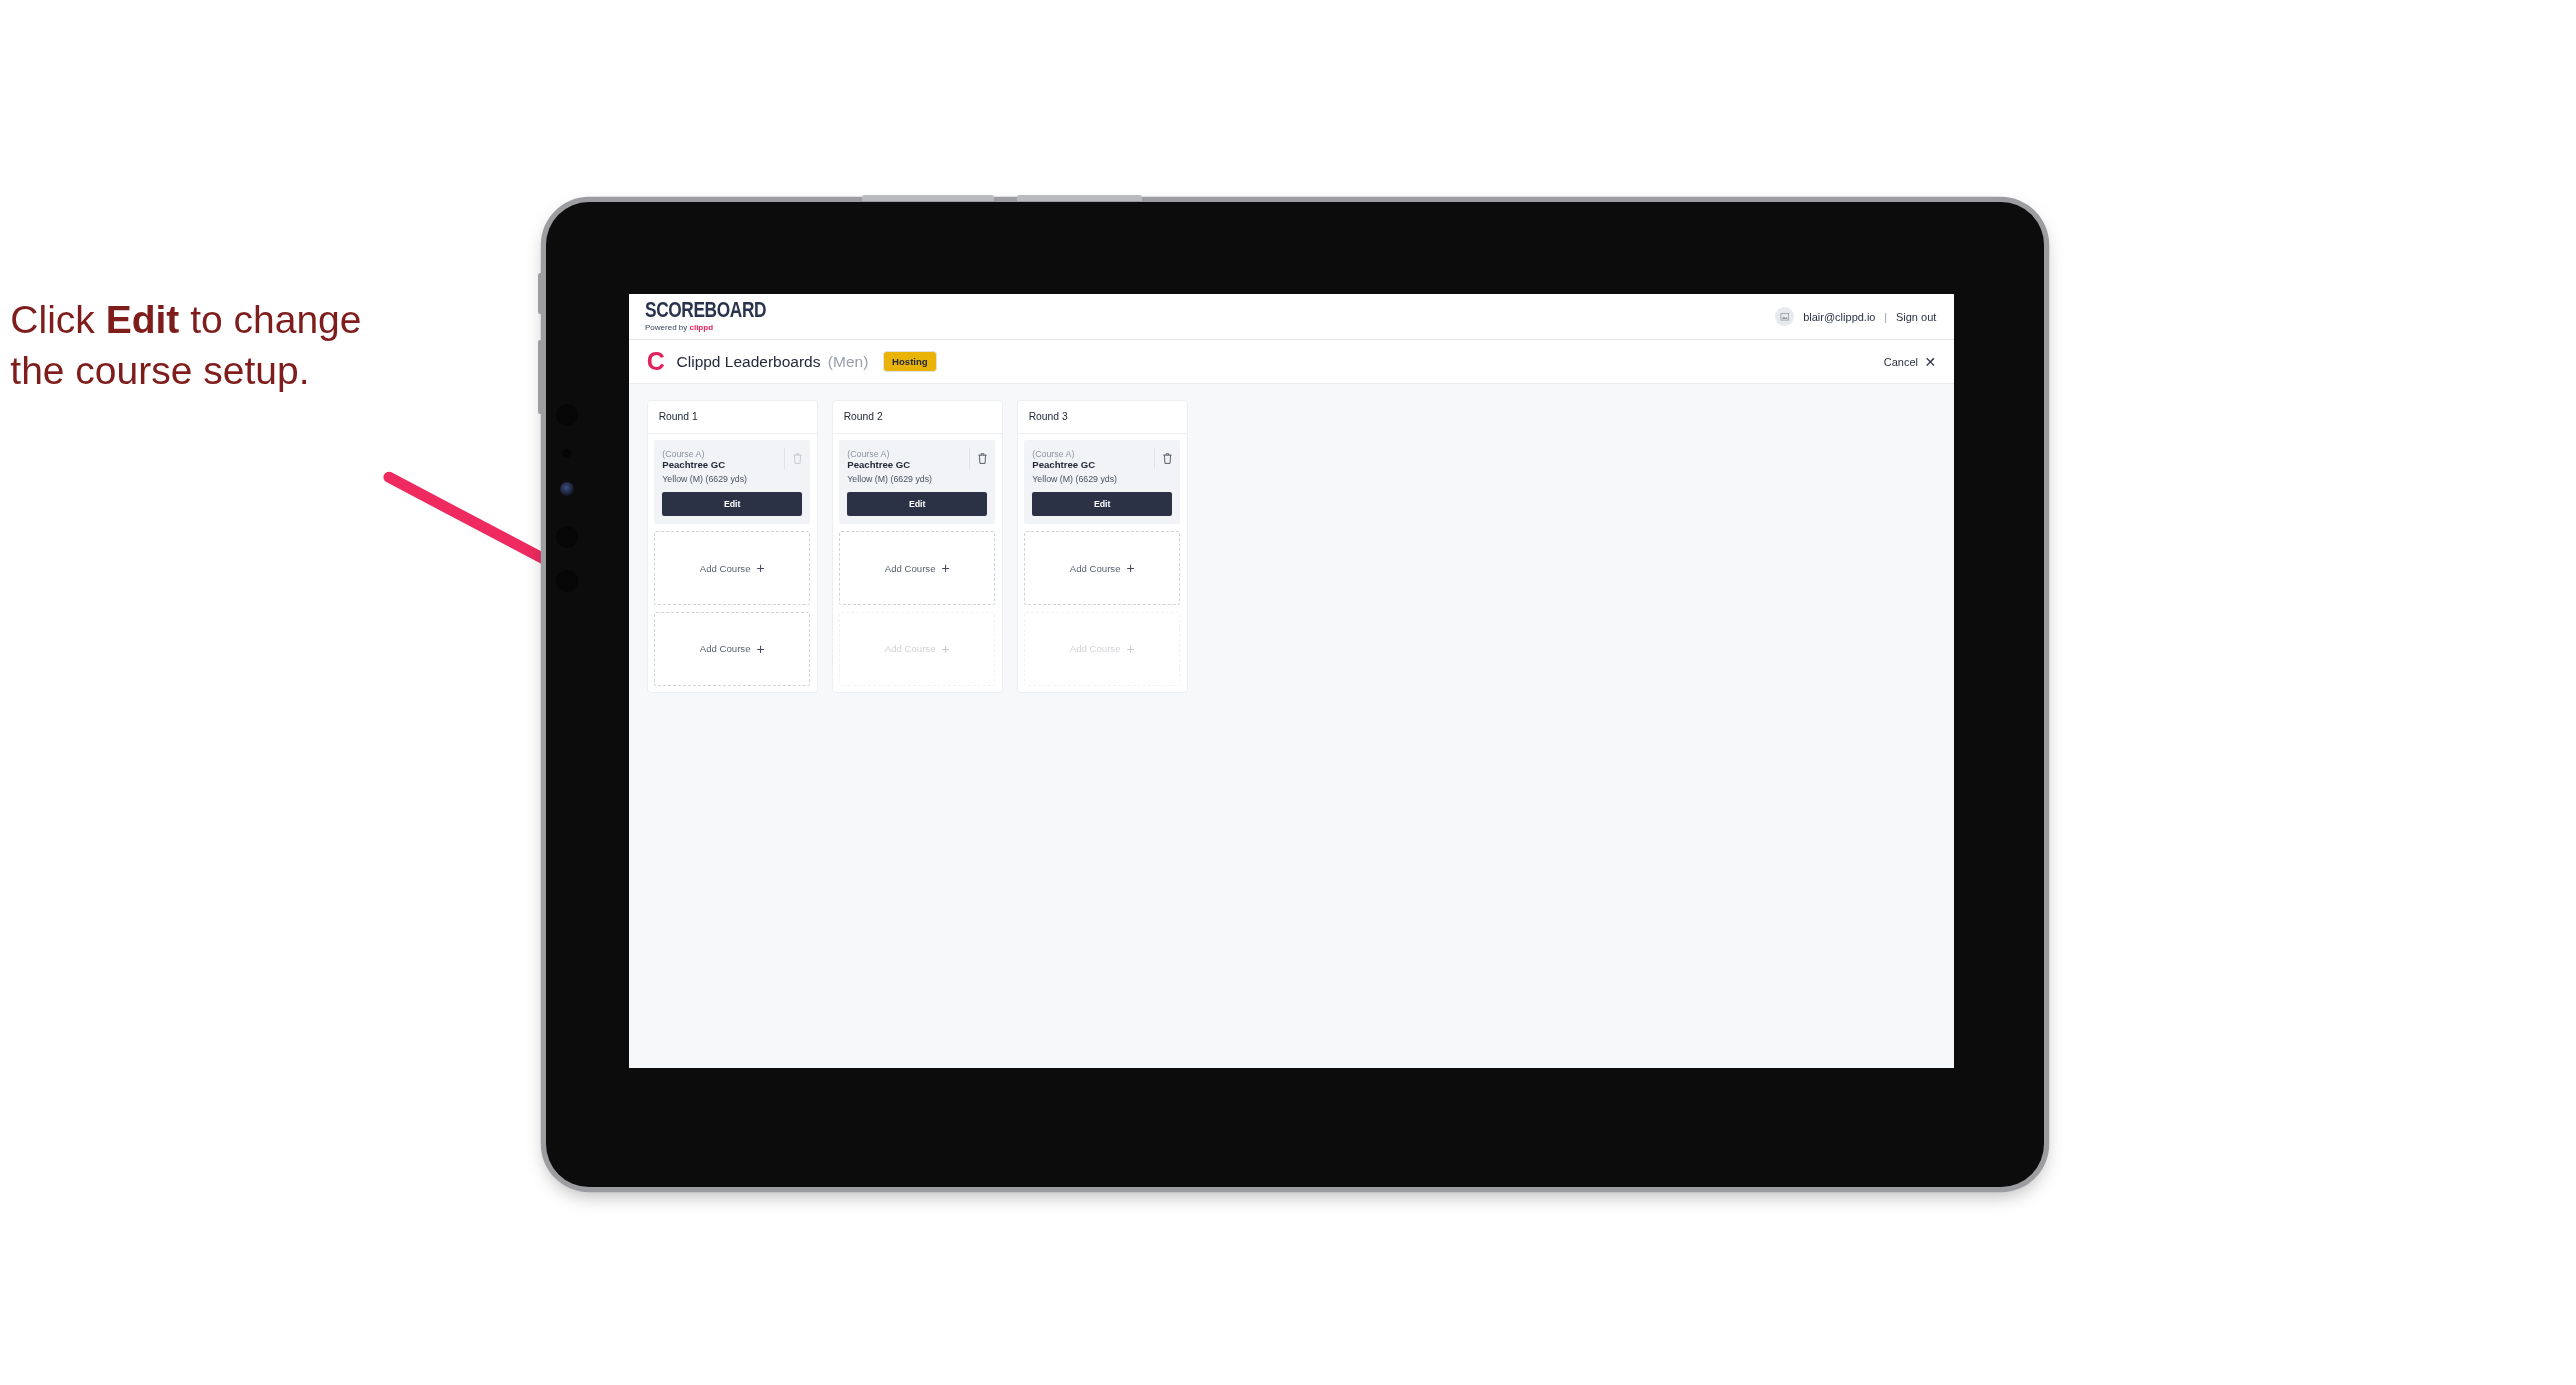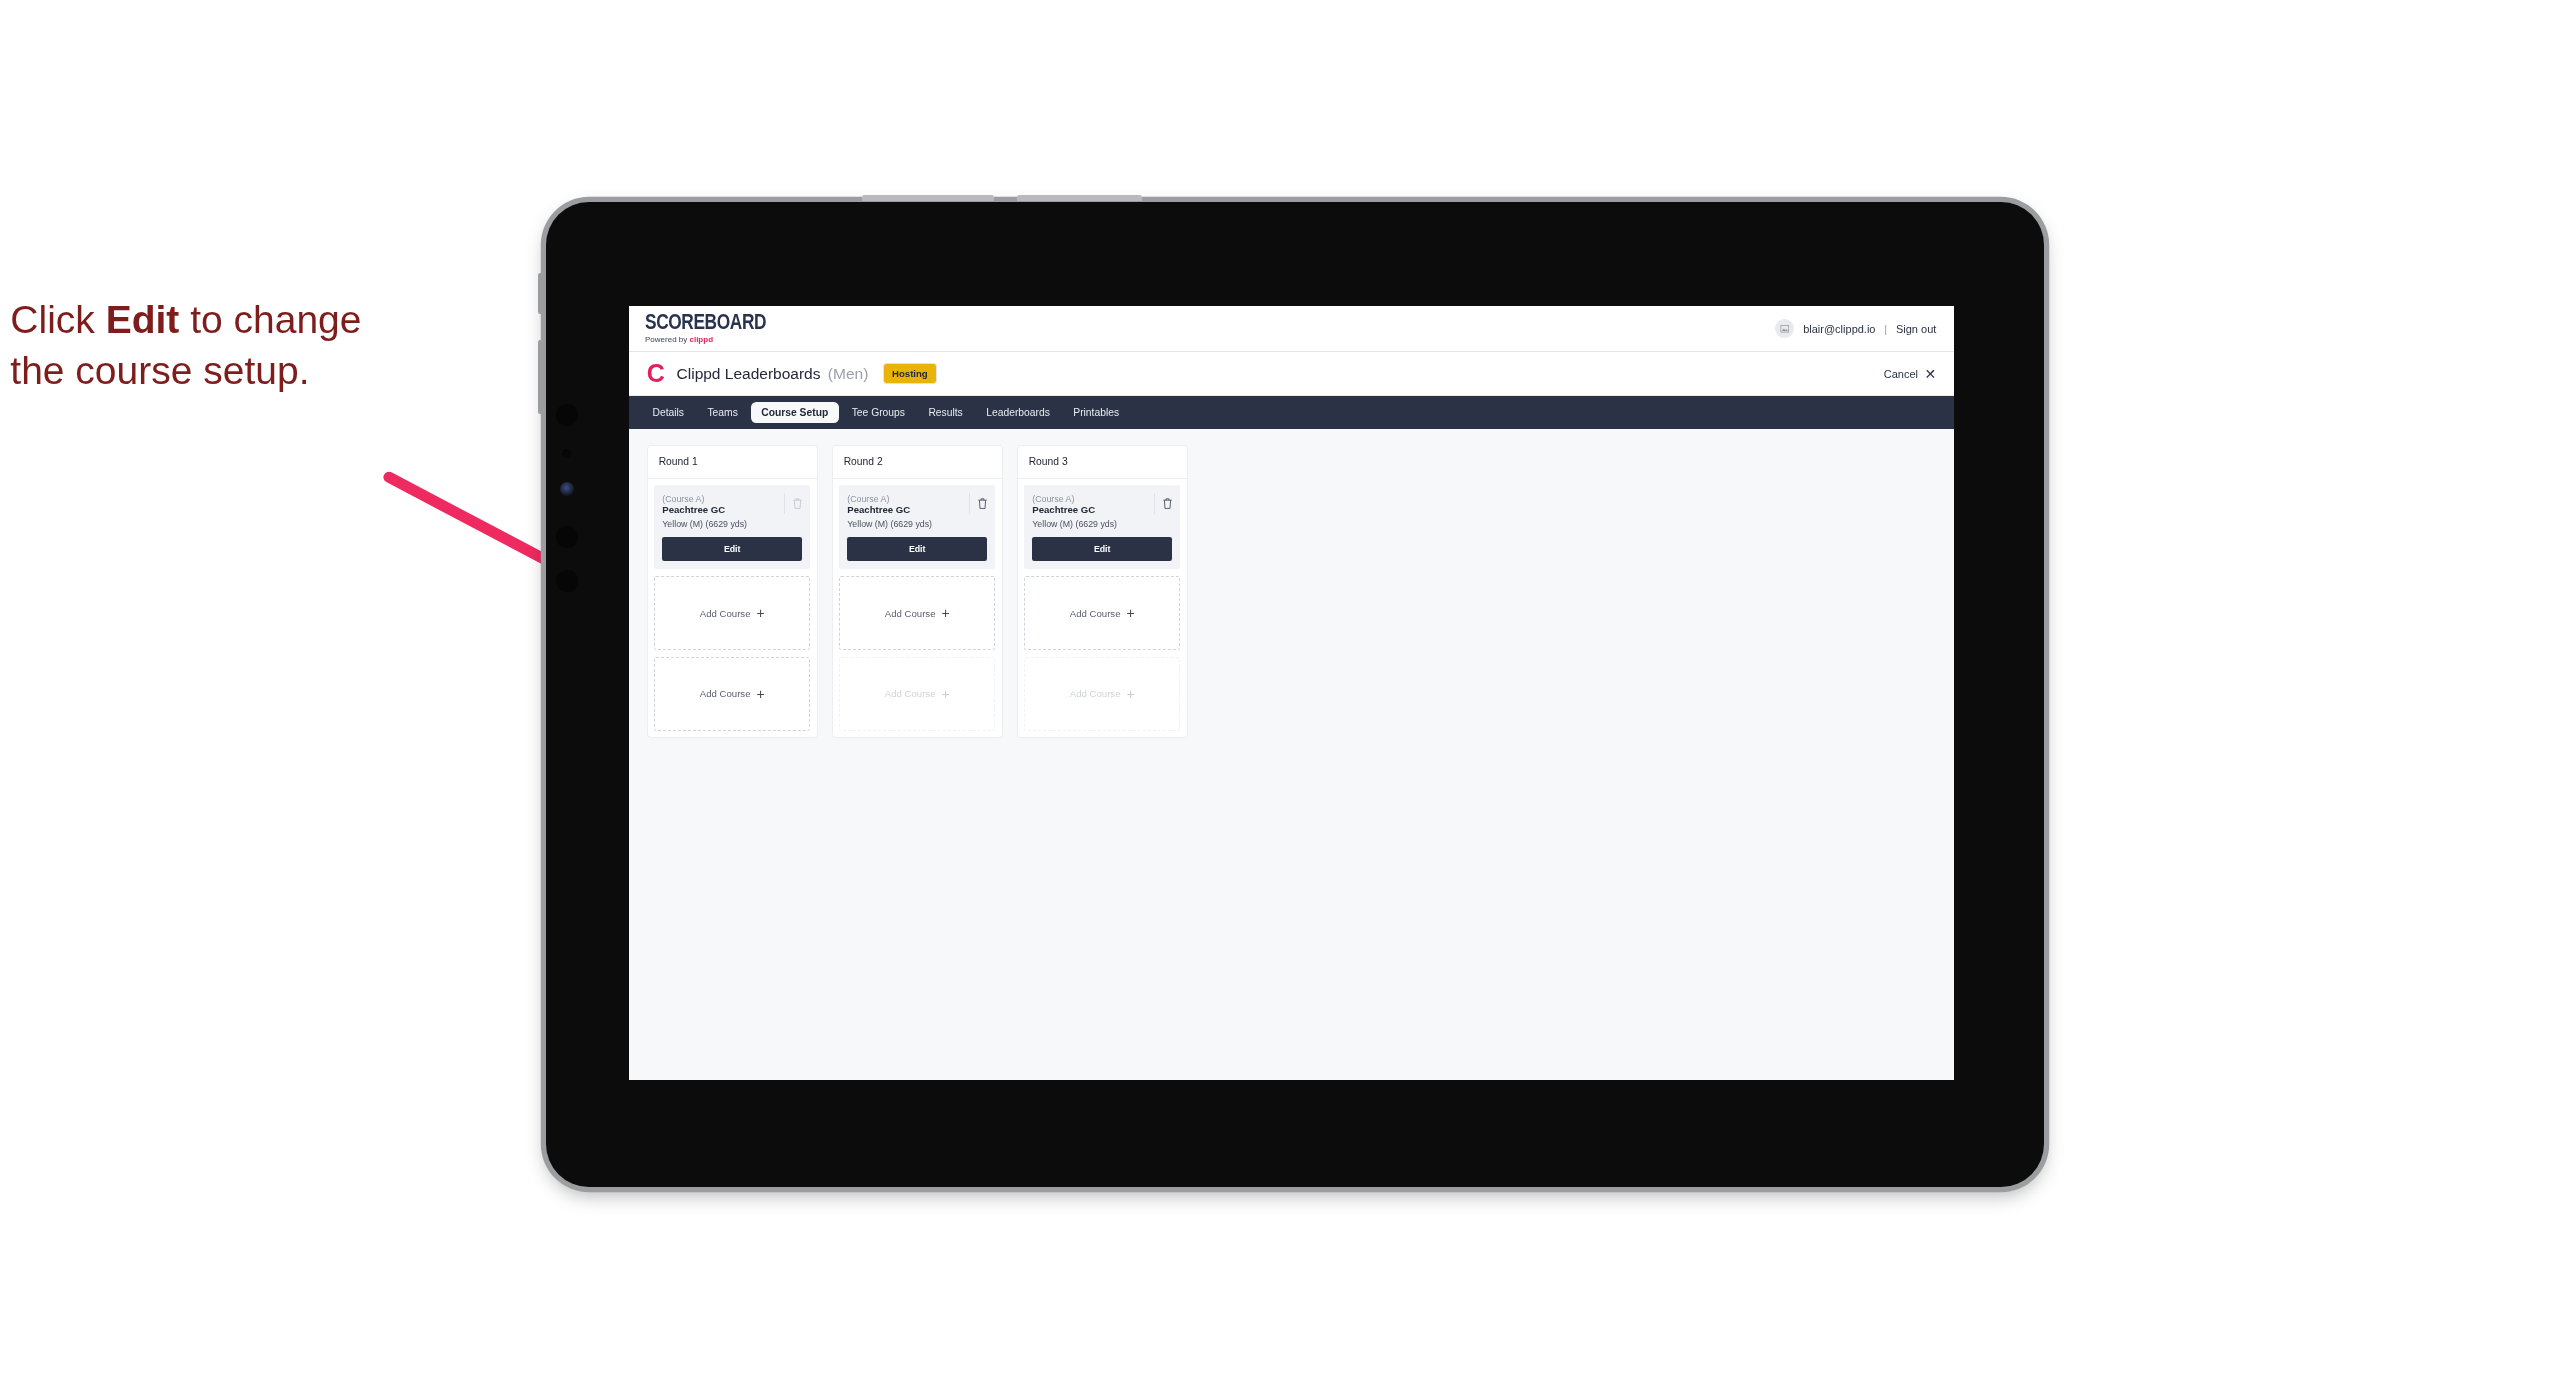--- a/index.html
+++ b/index.html
@@ -77,21 +77,21 @@
   .sensor.s2 { left: 16px; top: 247px; width: 8.8px; height: 8.8px; }
   .sensor.s3 { left: 14px; top: 280px; width: 14px; height: 14px;
                background: radial-gradient(circle at 45% 40%, #3b4e86 0%, #14161f 70%); }
   .sensor.s4 { left: 9.6px; top: 324px; width: 22px; height: 22px; }
   .sensor.s5 { left: 9.6px; top: 368px; width: 22px; height: 22px; }
 
   
   #screen {
     position: absolute;
     left: 83px;
-    top: 104px;
+    top: 92px;
     width: 1325px;
     height: 774px;
     background: #f7f8fa;
     overflow: hidden;
     font-family: "Liberation Sans", sans-serif;
   }
 
   
   #topbar {
     height: 46px;
@@ -344,29 +344,20 @@
       <div id="logo-c">C</div>
       <div id="tourn-title">Clippd Leaderboards</div>
       <div id="tourn-gender">(Men)</div>
       <div id="hosting-badge">Hosting</div>
       <div id="cancel-wrap">
         <span>Cancel</span>
         <span id="cancel-x">✕</span>
       </div>
     </div>
 
-    <div id="tabbar">
-      <div class="tab"><span>Details</span></div>
-      <div class="tab"><span>Teams</span></div>
-      <div class="tab active"><span>Course Setup</span></div>
-      <div class="tab"><span>Tee Groups</span></div>
-      <div class="tab"><span>Results</span></div>
-      <div class="tab"><span>Leaderboards</span></div>
-      <div class="tab"><span>Printables</span></div>
-    </div>
 
     <div id="content">
 
       <div class="round-col">
         <div class="round-head">Round 1</div>
         <div class="round-body">
           <div class="course-card">
             <div class="card-actions">
               <div class="divider-v"></div>
               <svg class="trash dim" width="11" height="12.5" viewBox="0 0 16 18">

